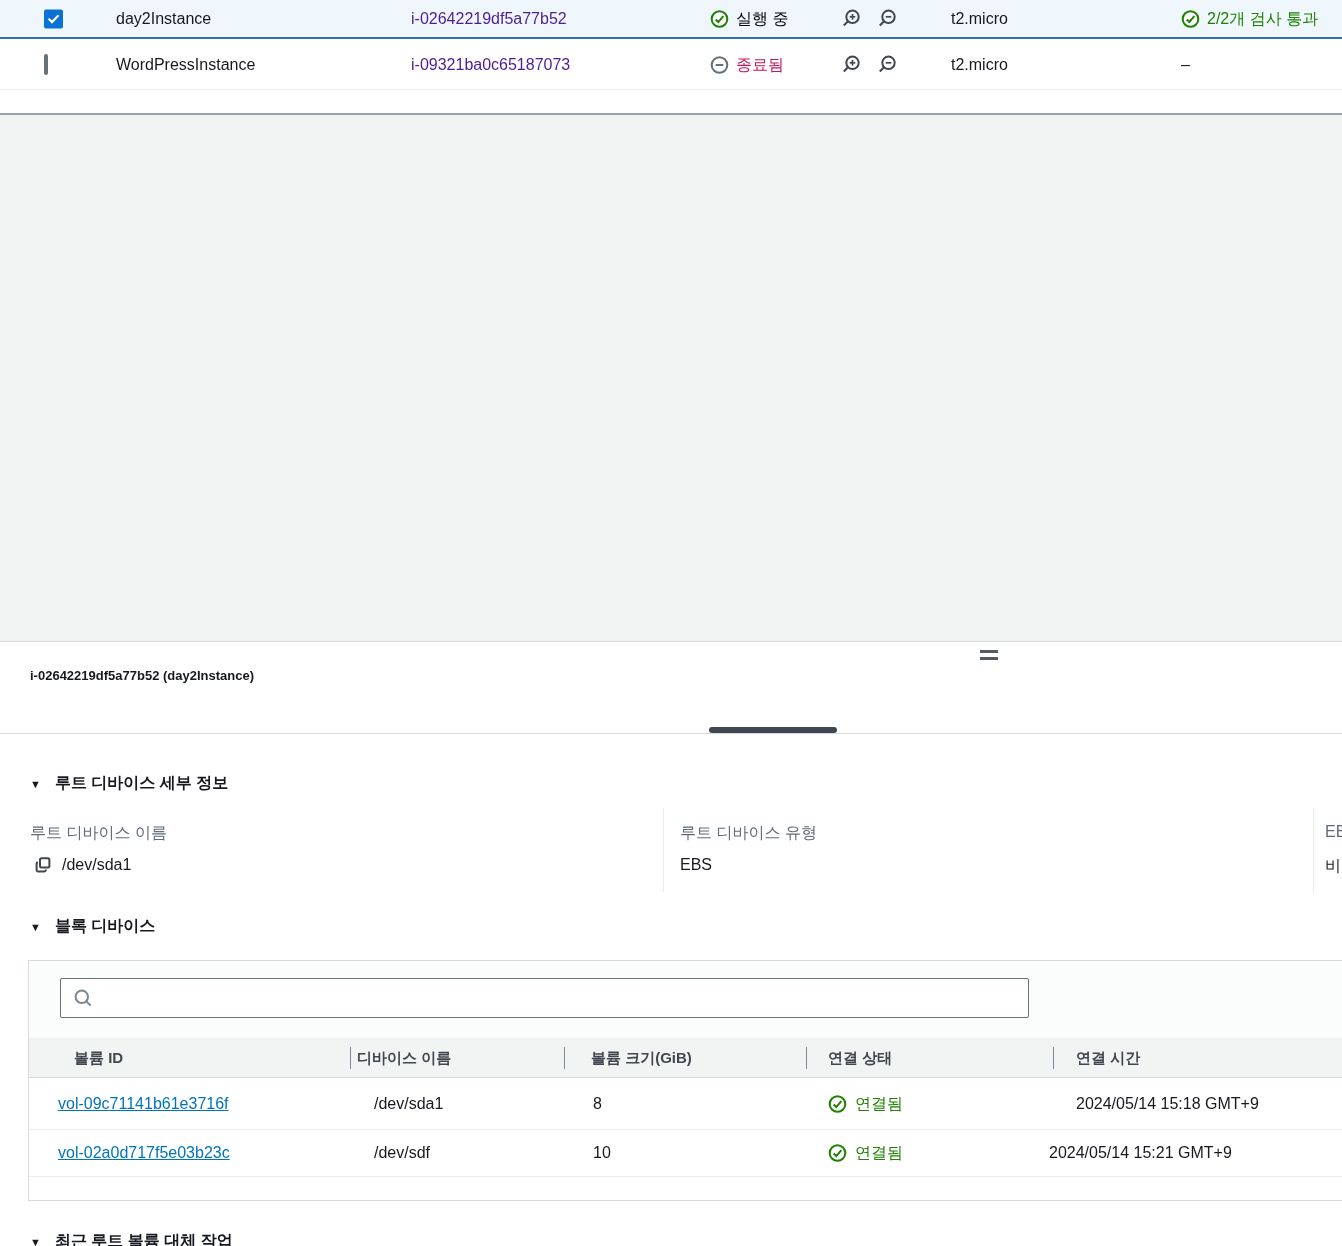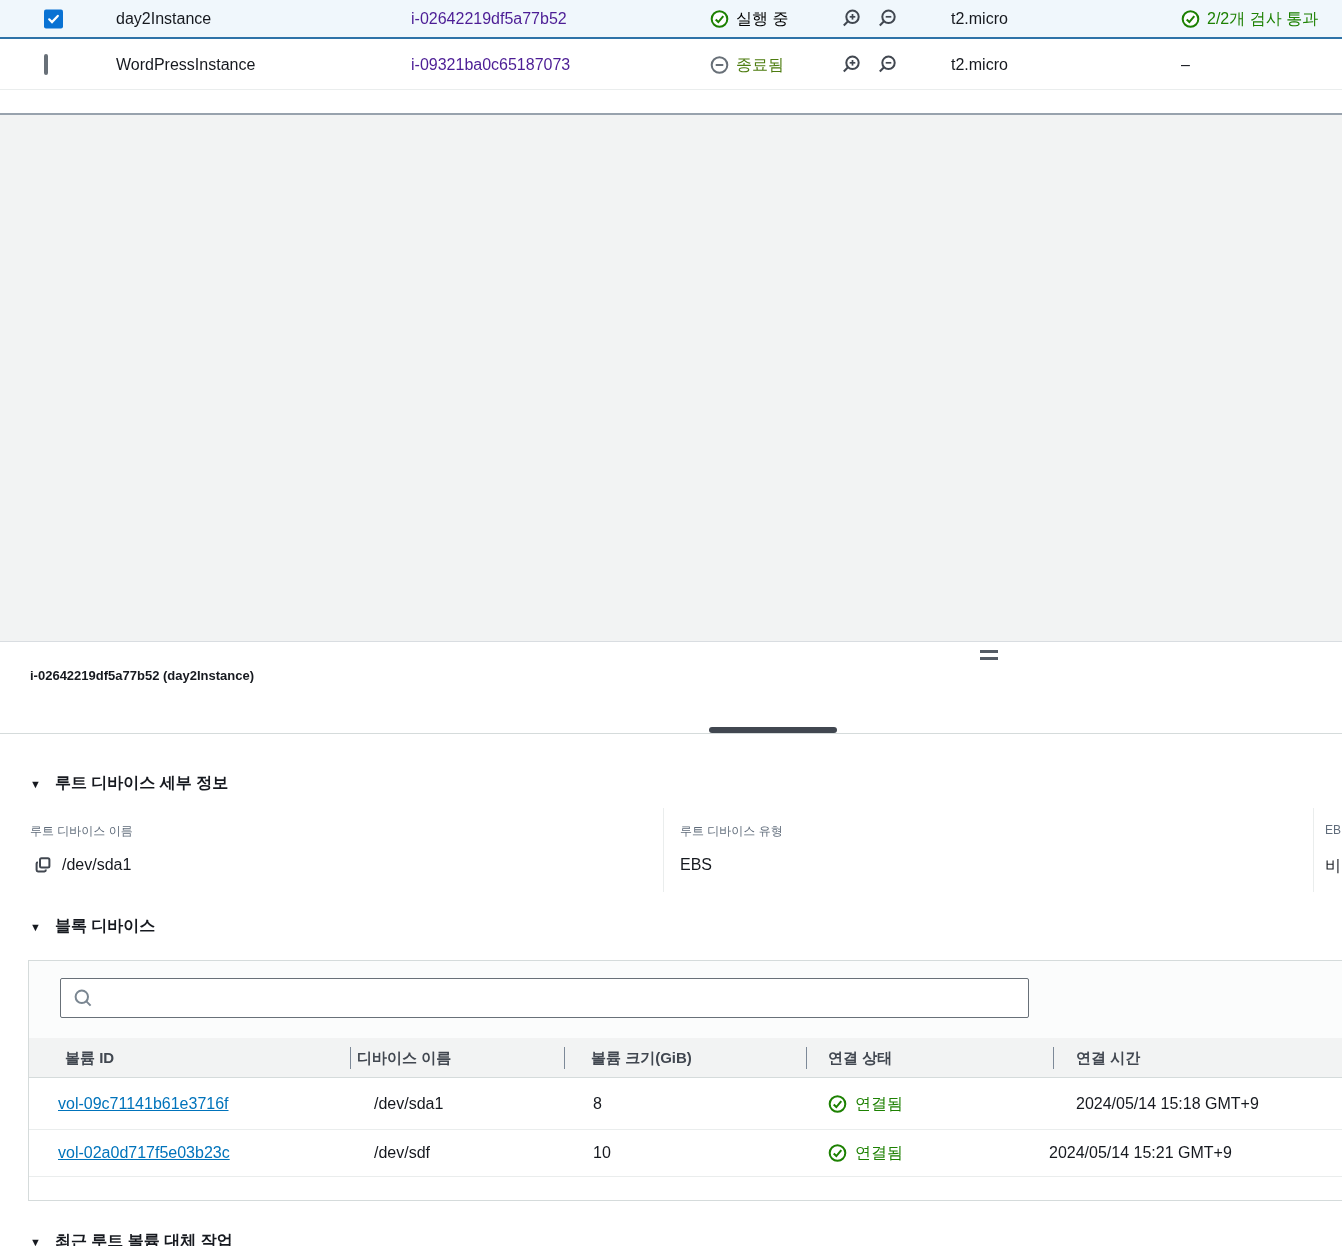--- a/index.html
+++ b/index.html
@@ -10,21 +10,21 @@
   }
   .abs { position:absolute; }
 
   
   .inst-row { position:absolute; left:0; width:1342px; }
   .row-selected { top:0; height:37px; background:#f0f7fc; border-bottom:2px solid #2e73a8; }
   .row-plain    { top:40px; height:49px; background:#ffffff; border-bottom:1px solid #eaeded; }
   .cell { position:absolute; top:50%; transform:translateY(-50%); white-space:nowrap;margin-left:14px; }
   .state { display:flex; align-items:center; gap:7px; }
   .state-running { color:#000000; }
-  .state-terminated { color:#4d7c0f; }
+  .state-terminated { color:#be185d; }
   .checks-pass { color:#1d8102; display:flex; align-items:center; gap:7px; }
   a.id-link { color:#4c1d95; text-decoration:none; }
   a.vol-link { color:#0073bb; text-decoration:underline; }
   .cb { width:19px; height:19px; border-radius:2px; box-sizing:border-box; }
   .cb-checked { background:#0972d3; display:flex; align-items:center; justify-content:center; }
   .cb-empty { background:#fff; border:2px solid #687078; }
   .icon { display:inline-flex; flex:none; }
 
   .table-bottom-bar { left:0; top:113px; width:1342px; height:2px; background:#98a2ad; }
   .gray-area { left:0; top:115px; width:1342px; height:526px; background:#f2f3f3; border-bottom:1px solid #d9dde1; }
@@ -32,21 +32,21 @@
   
   .drag-handle { left:980px; top:650px; cursor:row-resize; }
   .drag-handle div { width:18px; height:3px; background:#545b64; margin-bottom:4px; }
   .panel-title { left:30px; top:668px; font-size:13px; font-weight:bold; }
   .hscroll-thumb { left:709px; top:727px; width:128px; height:6px; background:#414750; border-radius:3px; }
   .panel-border { left:0; top:733px; width:1342px; height:1px; background:#d5dbdb; }
 
   .section-header { display:flex; align-items:center; gap:14px; font-weight:bold; font-size:16px; color:#16191f; cursor:pointer; }
   .tri { font-size:11px; color:#16191f; }
 
-  .field-label { font-size:12px; color:#5f6b7a; white-space:nowrap; }
+  .field-label { font-size:16px; color:#5f6b7a; white-space:nowrap; }
   .field-value { font-size:16px; color:#16191f; white-space:nowrap; display:flex; align-items:center; gap:9px; }
   .vdiv { width:1px; background:#eaeded; }
 
   
   .card { left:28px; top:960px; width:1340px; height:241px; background:#ffffff; border:1px solid #d5dbdb; box-sizing:border-box; }
   .filter-area { position:absolute; left:0; top:0; width:100%; height:77px; background:#fbfcfc; }
   .search-box { position:absolute; left:31px; top:17px; width:969px; height:40px; box-sizing:border-box;
                 border:1px solid #687078; border-radius:2px; background:#fff;
                 display:flex; align-items:center; gap:9px; padding:0 12px; }
   .search-box input { border:none; outline:none; background:transparent; flex:1; font-size:15px;
@@ -195,21 +195,21 @@
       <span class="icon">
         <svg width="20" height="20" viewBox="0 0 20 20">
             <circle cx="8.8" cy="8.8" r="6.2" fill="none" stroke="#7a8691" stroke-width="2"></circle>
             <line x1="13.4" y1="13.4" x2="17.6" y2="17.6" stroke="#7a8691" stroke-width="2"></line>
           </svg>
       </span>
     </div>
   </div>
 
   <div class="thead">
-    <div class="th" style="left:36px;">볼륨 ID</div>
+    <div class="th" style="left:45px;">볼륨 ID</div>
     <div class="hdiv" style="left:321px;"></div>
     <div class="th" style="left:328px;">디바이스 이름</div>
     <div class="hdiv" style="left:535px;"></div>
     <div class="th" style="left:562px;">볼륨 크기(GiB)</div>
     <div class="hdiv" style="left:777px;"></div>
     <div class="th" style="left:799px;">연결 상태</div>
     <div class="hdiv" style="left:1024px;"></div>
     <div class="th" style="left:1047px;">연결 시간</div>
   </div>
 

